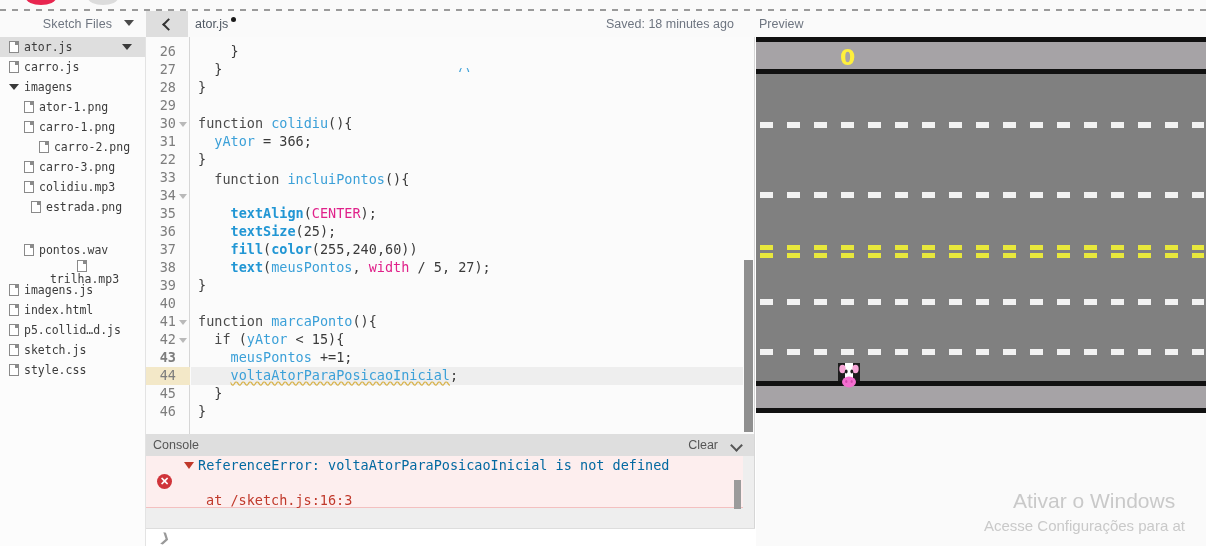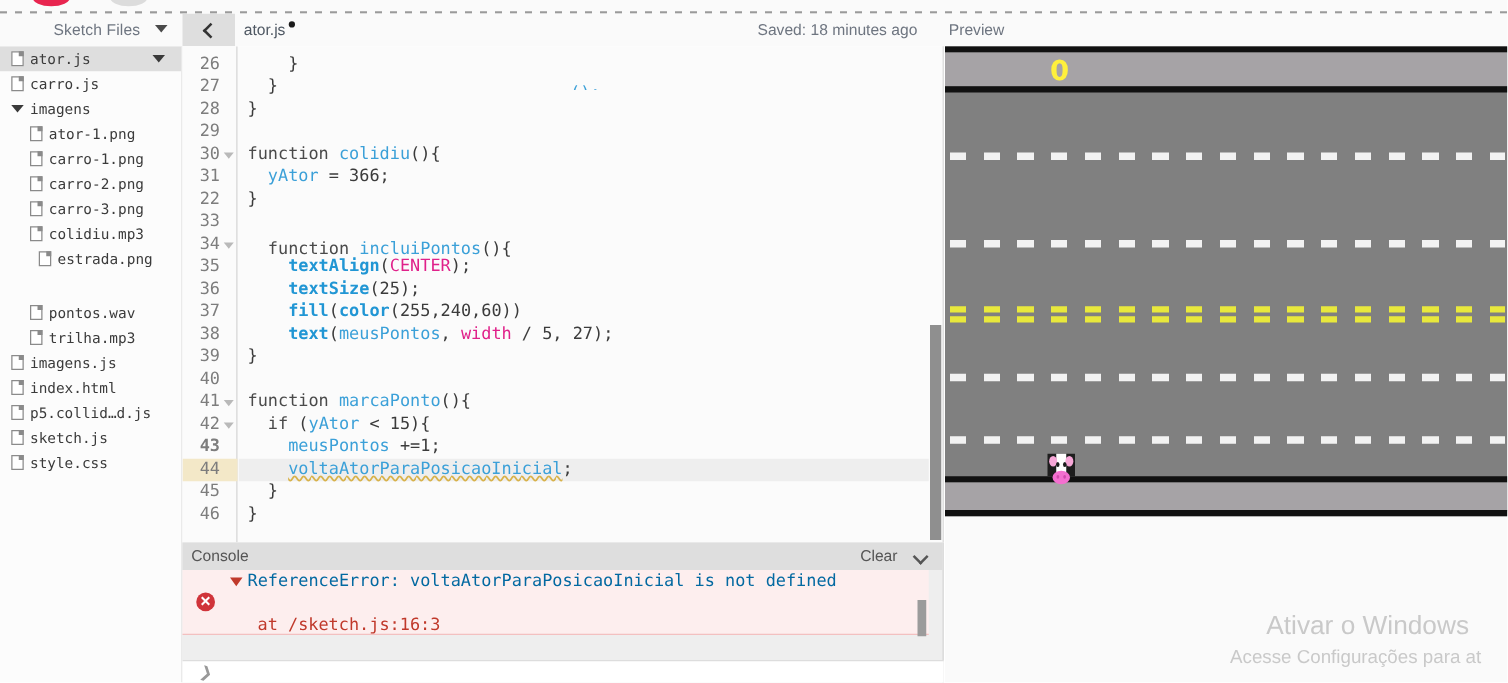--- a/index.html
+++ b/index.html
@@ -182,41 +182,41 @@
         <span class="nm">imagens</span>
       </div>
       <div class="file-row" style="padding-left: 24px;">
         <span class="file-ico"></span>
         <span class="nm">ator-1.png</span>
       </div>
       <div class="file-row" style="padding-left: 24px;">
         <span class="file-ico"></span>
         <span class="nm">carro-1.png</span>
       </div>
+      <div class="file-row" style="padding-left: 24px; justify-content: center;">
+        <span class="file-ico"></span>
+        <span class="nm">carro-2.png</span>
+      </div>
       <div class="file-row" style="padding-left: 24px;">
         <span class="file-ico"></span>
-        <span class="nm">carro-2.png</span>
+        <span class="nm">carro-3.png</span>
       </div>
       <div class="file-row" style="padding-left: 24px;">
         <span class="file-ico"></span>
-        <span class="nm">carro-3.png</span>
-      </div>
-      <div class="file-row" style="padding-left: 24px;">
-        <span class="file-ico"></span>
         <span class="nm">colidiu.mp3</span>
       </div>
       <div class="file-row" style="padding-left: 31px;">
         <span class="file-ico"></span>
         <span class="nm">estrada.png</span>
       </div>
       <div class="file-row" style="padding-left: 24px; margin-top: 23px;">
         <span class="file-ico"></span>
         <span class="nm">pontos.wav</span>
       </div>
-      <div class="file-row" style="padding-left: 24px;">
+      <div class="file-row" style="padding-left: 24px; flex-direction: column;">
         <span class="file-ico"></span>
         <span class="nm">trilha.mp3</span>
       </div>
       <div class="file-row" style="padding-left: 9px;">
         <span class="file-ico"></span>
         <span class="nm">imagens.js</span>
       </div>
       <div class="file-row" style="padding-left: 9px;">
         <span class="file-ico"></span>
         <span class="nm">index.html</span>
@@ -251,21 +251,21 @@
         <div class="fold" style="top: 85px; left: 33px;"></div>
         <div class="cl" style="top: 78px; left: 52px;"><span class="k-fn">function </span><span class="k-id">colidiu</span><span class="k-punc">(){</span></div>
         <div class="ln" style="top: 96px; left: -14px;">31</div>
         <div class="cl" style="top: 96px; left: 52px;"><span class="k-punc">  </span><span class="k-id">yAtor</span><span class="k-punc"> = </span><span class="k-num">366</span><span class="k-punc">;</span></div>
         <div class="ln" style="top: 114px; left: -14px;">22</div>
         <div class="cl" style="top: 114px; left: 52px;"><span class="k-punc">}</span></div>
         <div class="ln" style="top: 132px; left: -14px;">33</div>
         <div class="cl" style="top: 132px; left: 52px;"></div>
         <div class="ln" style="top: 150px; left: -14px;">34</div>
         <div class="fold" style="top: 157px; left: 33px;"></div>
-        <div class="cl" style="top: 154px; left: 52px; text-align: center;"><span class="k-punc">  </span><span class="k-fn">function </span><span class="k-id">incluiPontos</span><span class="k-punc">(){</span></div>
+        <div class="cl" style="top: 134px; left: 52px; text-align: center;"><span class="k-punc">  </span><span class="k-fn">function </span><span class="k-id">incluiPontos</span><span class="k-punc">(){</span></div>
         <div class="ln" style="top: 168px; left: -14px;">35</div>
         <div class="cl" style="top: 168px; left: 52px;"><span class="k-punc">    </span><span class="k-func">textAlign</span><span class="k-punc">(</span><span class="k-const">CENTER</span><span class="k-punc">);</span></div>
         <div class="ln" style="top: 186px; left: -14px;">36</div>
         <div class="cl" style="top: 186px; left: 52px;"><span class="k-punc">    </span><span class="k-func">textSize</span><span class="k-punc">(</span><span class="k-num">25</span><span class="k-punc">);</span></div>
         <div class="ln" style="top: 204px; left: -14px;">37</div>
         <div class="cl" style="top: 204px; left: 52px;"><span class="k-punc">    </span><span class="k-func">fill</span><span class="k-punc">(</span><span class="k-func">color</span><span class="k-punc">(</span><span class="k-num">255</span><span class="k-punc">,</span><span class="k-num">240</span><span class="k-punc">,</span><span class="k-num">60</span><span class="k-punc">))</span></div>
         <div class="ln" style="top: 222px; left: -14px;">38</div>
         <div class="cl" style="top: 222px; left: 52px;"><span class="k-punc">    </span><span class="k-func">text</span><span class="k-punc">(</span><span class="k-id">meusPontos</span><span class="k-punc">, </span><span class="k-prop">width</span><span class="k-punc"> / </span><span class="k-num">5</span><span class="k-punc">, </span><span class="k-num">27</span><span class="k-punc">);</span></div>
         <div class="ln" style="top: 240px; left: -14px;">39</div>
         <div class="cl" style="top: 240px; left: 52px;"><span class="k-punc">}</span></div>

